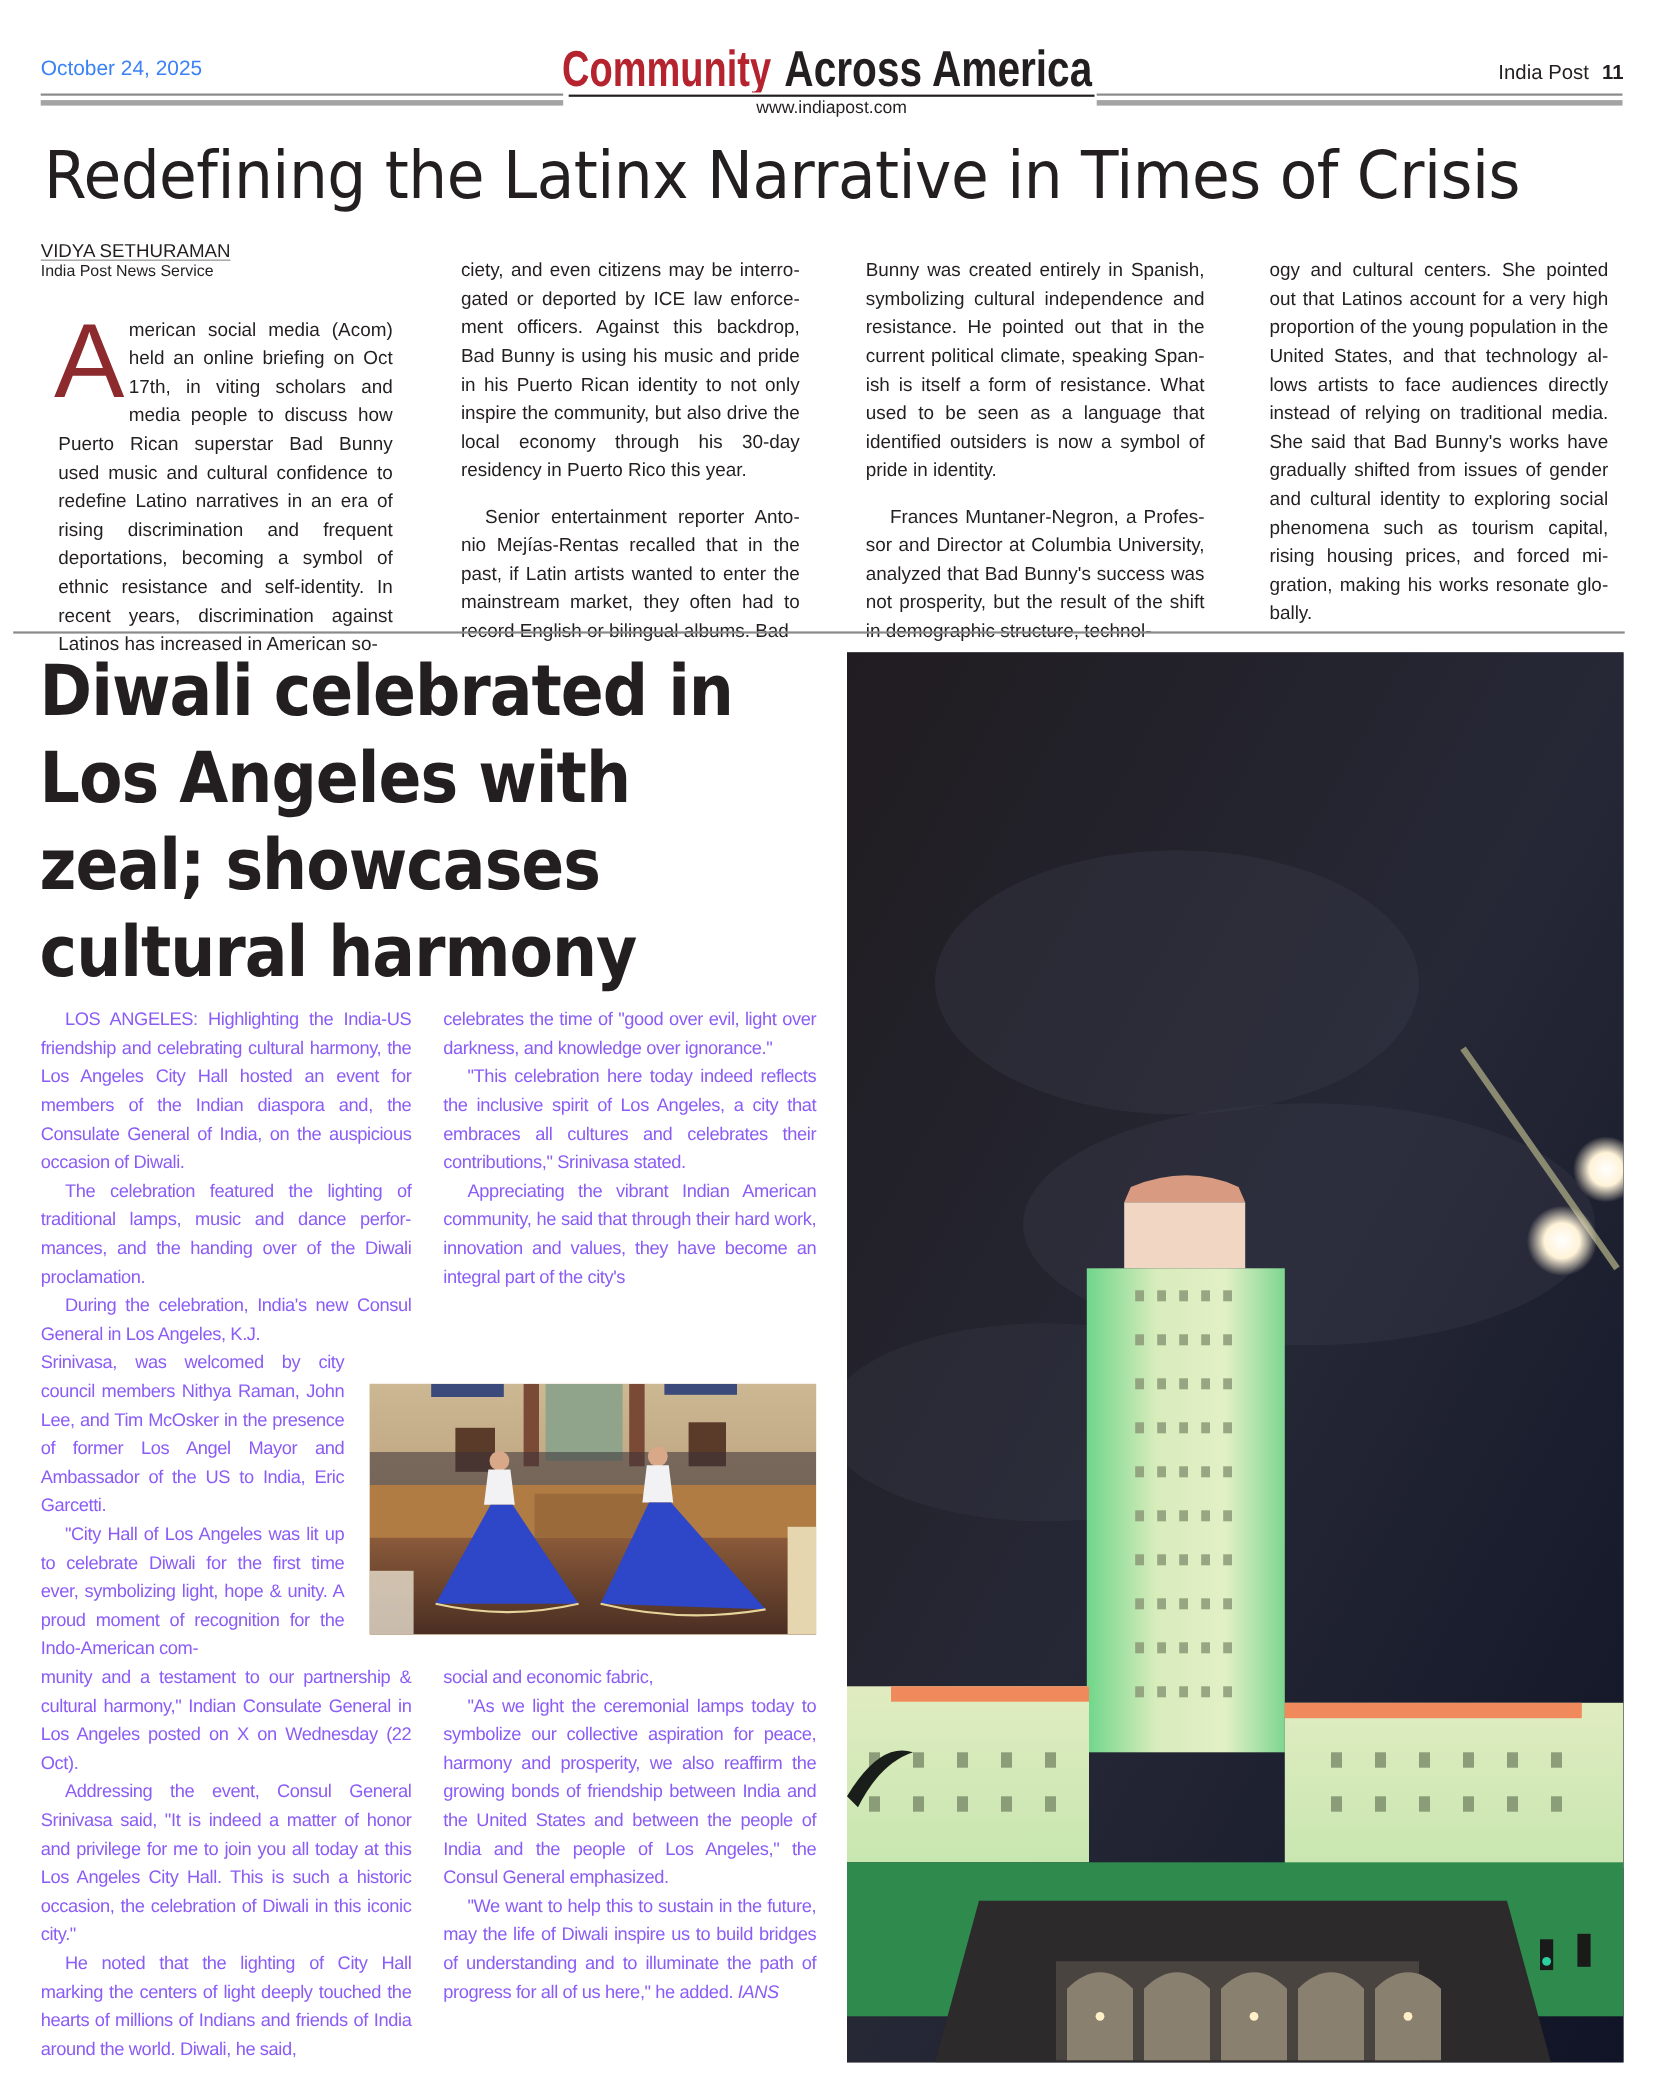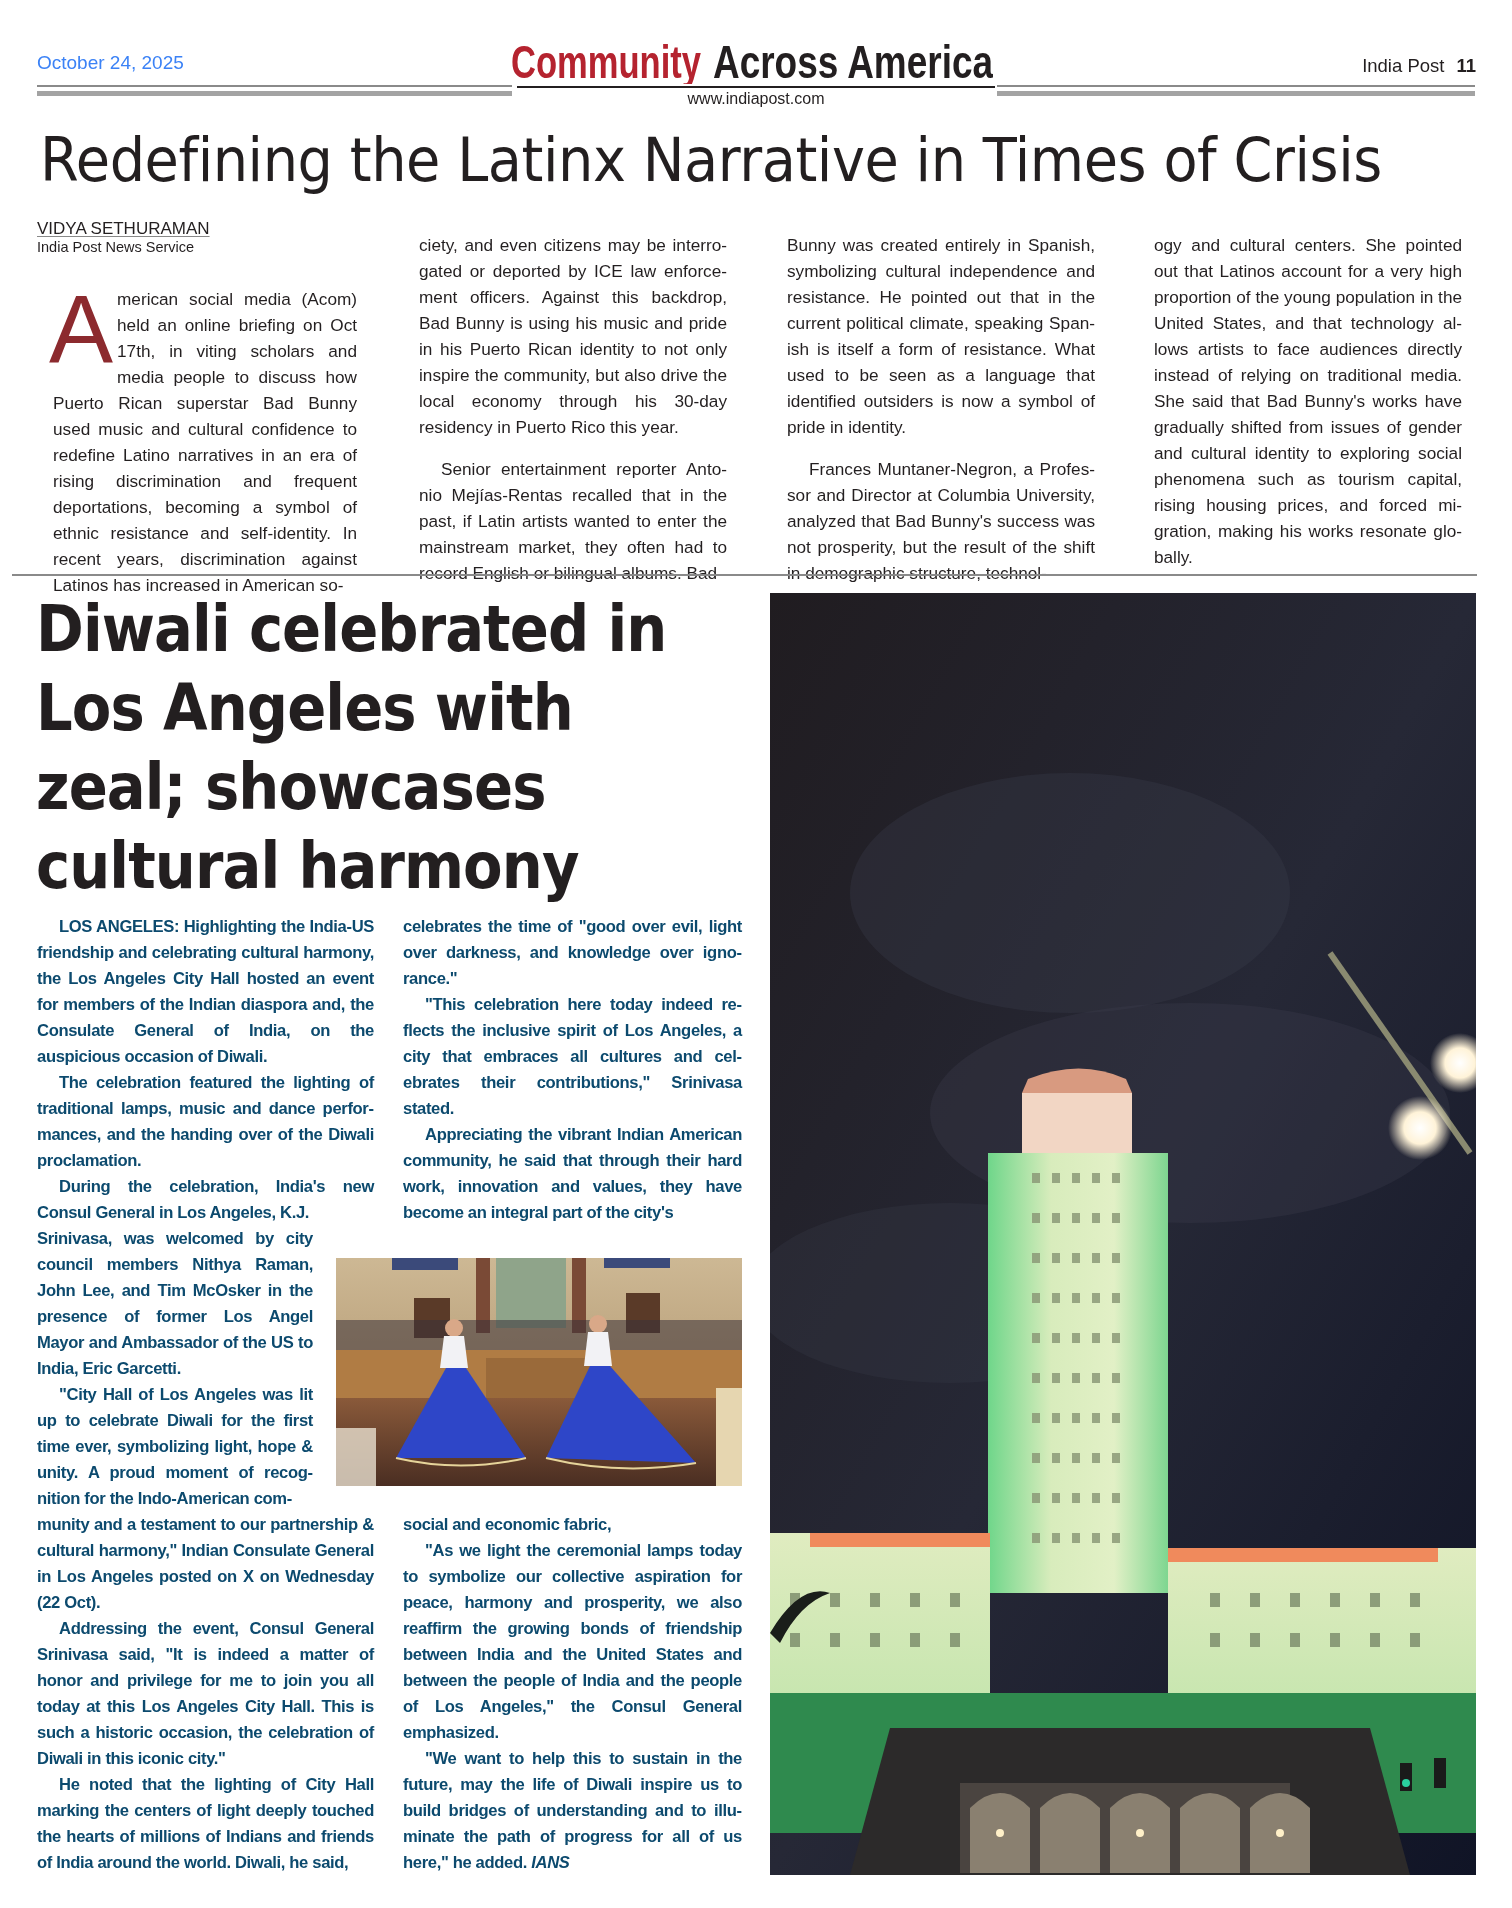--- a/index.html
+++ b/index.html
@@ -34,21 +34,21 @@
     .a1-c3 { left: 771px; top: 216px; width: 340px; }
     .a1-c4 { left: 1138px; top: 216px; width: 340px; }
 
     .section-rule { position: absolute; left: 12px; top: 574px; width: 1465px; height: 2px; background: #8a8a8a; }
 
     
     .headline-2 { position: absolute; left: 36px; top: 590px; width: 720px; font-family: "DejaVu Sans", sans-serif; font-size: 64px;
       line-height: 79px; letter-spacing: -1px; color: #231f20; transform: scaleX(0.9); transform-origin: left top; }
 
     
-    .col2 { position: absolute; font-size: 16.6px; line-height: 26px; text-align: justify; color: #0c4a6e; letter-spacing: -0.35px; font-weight: bold; }
+    .col2 { position: absolute; font-size: 16.6px; line-height: 26px; text-align: justify; color: #8b5cf6; letter-spacing: -0.35px; }
     .col2 p { margin: 0; }
     .col2 p.ind { text-indent: 22px; }
     .a2-c1a { left: 37px; top: 914px; width: 337px; }
     .a2-c1b { left: 37px; top: 1226px; width: 276px; }
     .a2-c1c { left: 37px; top: 1512px; width: 337px; }
     .a2-c2a { left: 403px; top: 914px; width: 339px; }
     .a2-c2b { left: 403px; top: 1512px; width: 339px; }
     .credit { font-style: italic; }
 
     

